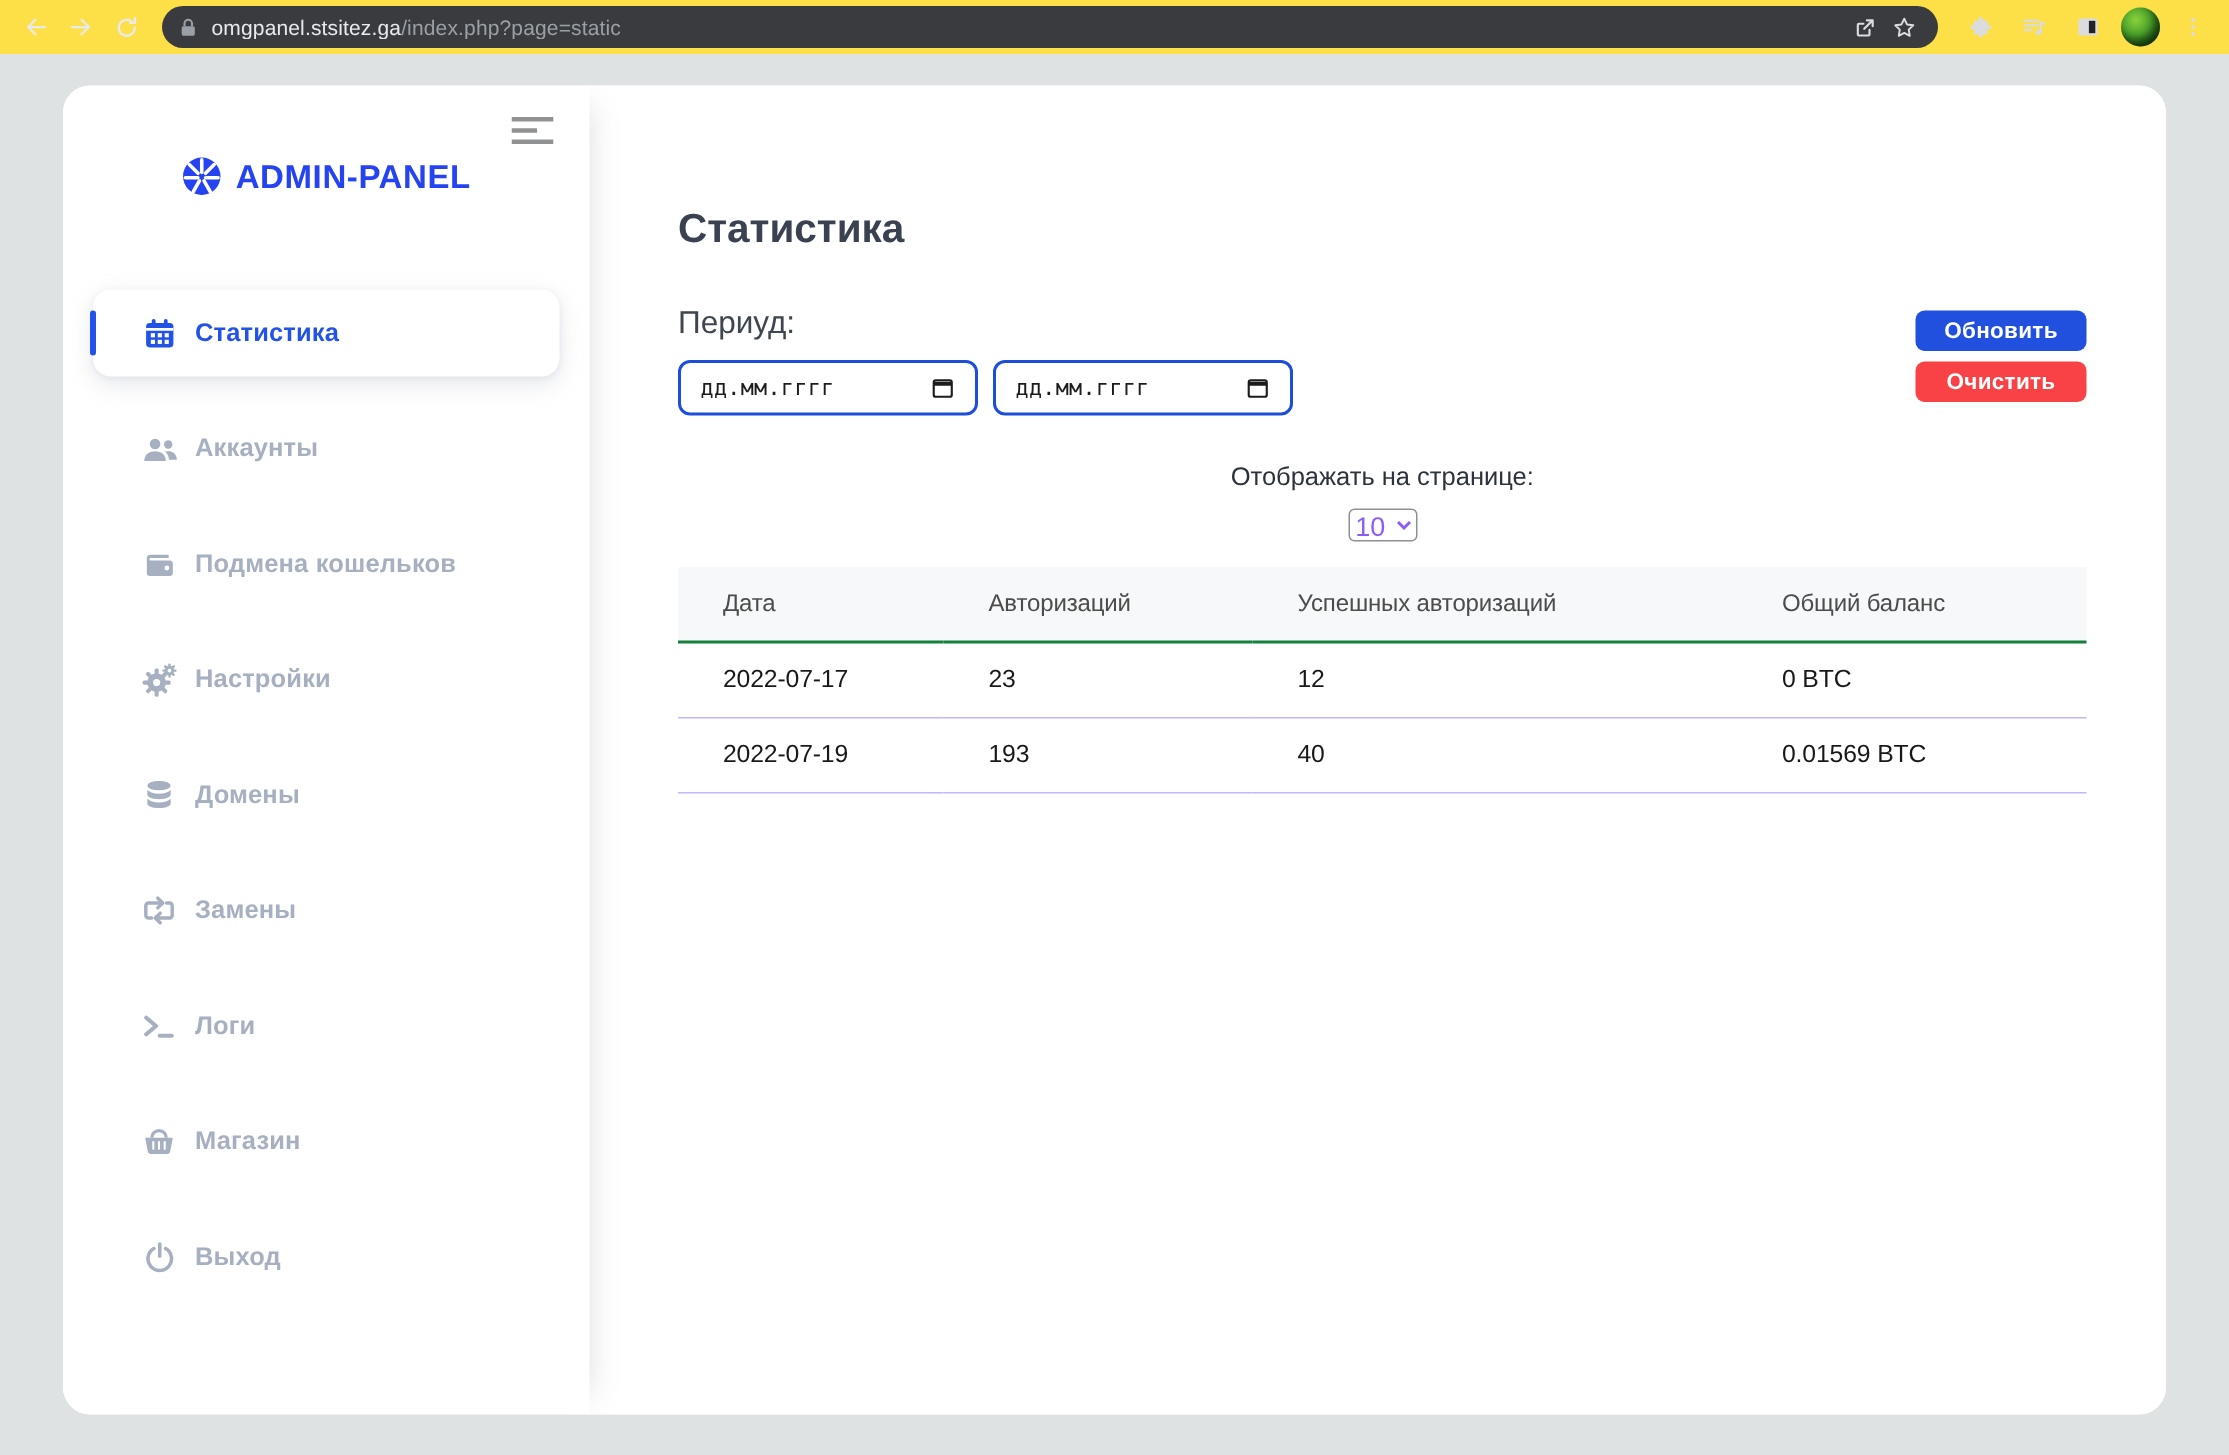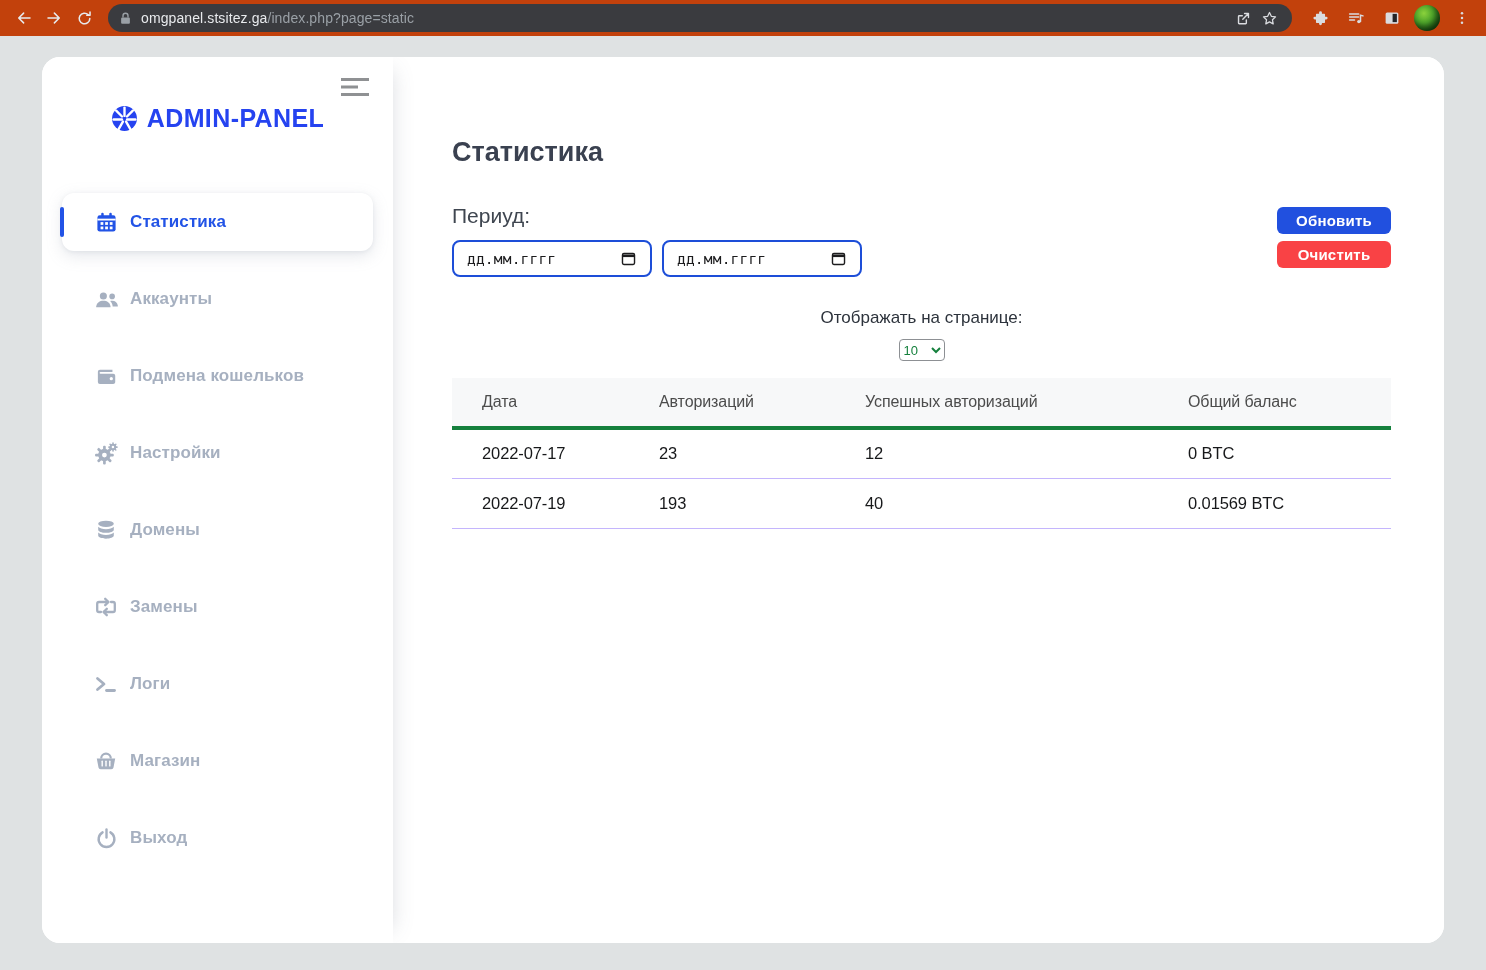--- a/index.html
+++ b/index.html
@@ -5,21 +5,21 @@
   * { box-sizing: border-box; }
   html,body { margin:0; padding:0; }
   body {
     width:1486px; height:970px; overflow:hidden;
     background:#dfe2e3;
     font-family:"Liberation Sans", sans-serif;
   }
 
   
   .toolbar {
-    height:36px; background:#c2410c;
+    height:36px; background:#fde047;
     display:flex; align-items:center; padding:16px 10px; gap:2px;
   }
   .tool-btn {
     width:28px; height:28px; border-radius:50%;
     display:flex; align-items:center; justify-content:center; flex:0 0 auto;
     cursor:pointer;
   }
   .omnibox {
     flex:1; height:28px; background:#3a3b3f; border-radius:14px;
     display:flex; align-items:center; padding:0 10px; margin:0 8px;
@@ -51,21 +51,21 @@
   .sidebar {
     flex:0 0 351px; width:351px; position:relative; background:#fff;
     box-shadow:12px 0 20px -14px rgba(90,100,120,0.25);
     z-index:2;
   }
   .hamburger { position:absolute; top:18px; right:22px; cursor:pointer; padding:2px; }
   .brand {
     margin-top:47px; display:flex; align-items:center; justify-content:center; gap:9px;
   }
   .brand-name {
-    font-size:25px; font-weight:800; letter-spacing:0.4px; color:#2543f0;
+    font-size:22px; font-weight:800; letter-spacing:0.4px; color:#2543f0;
   }
   .nav { position:absolute; top:136px; left:20px; right:20px; }
   .nav-item {
     height:58px; display:flex; align-items:center; padding-left:31px;
     margin-bottom:19px; border-radius:12px; cursor:pointer;
     color:#a6b0c0; font-size:17px; font-weight:700; letter-spacing:0.1px;
     position:relative;
   }
   .nav-item .icn { width:26px; display:flex; justify-content:center; margin-right:11px; }
   .nav-item.active {
@@ -98,34 +98,34 @@
     width:114px; height:27px; border:none; border-radius:6px;
     color:#fff; font-weight:700; font-size:15px; font-family:inherit; cursor:pointer;
     letter-spacing:0.2px;
     text-align:center;
   }
   .btn-refresh { background:#2150df; }
   .btn-clear { background:#f94245; }
 
   .perpage-row { margin-top:31px; display:flex; align-items:center; gap:11px; font-size:17px; color:#2d333c;flex-direction:column; }
   .perpage {
-    width:46px; height:22px; font-size:13px; font-family:inherit;
-    border:1.5px solid #8d9094; border-radius:4px; color:#15803d; background:#fff;
+    width:46px; height:22px; font-size:18px; font-family:inherit;
+    border:1.5px solid #8d9094; border-radius:4px; color:#8b5cf6; background:#fff;
     cursor:pointer;
   }
 
   .stats-table { margin-top:17px; width:939px; border-collapse:collapse; table-layout:fixed; }
   .stats-table col.c1 { width:177px; }
   .stats-table col.c2 { width:206px; }
   .stats-table col.c3 { width:323px; }
   .stats-table col.c4 { width:233px; }
   .stats-table th {
     background:#f7f8f9; height:50px; text-align:left; padding:0 0 0 30px;
     font-size:16px; font-weight:400; color:#4c4c4c; letter-spacing:-0.1px;
-    border-bottom:4px solid #15803d;
+    border-bottom:2px solid #15803d;
   }
   .stats-table td {
     height:50px; padding:0 0 0 30px; background:#fff;
     font-size:16.5px; color:#17181a; letter-spacing:-0.1px;
     border-bottom:1px solid #c4b5fd;
   }
 </style>
 </head>
 <body>
 

